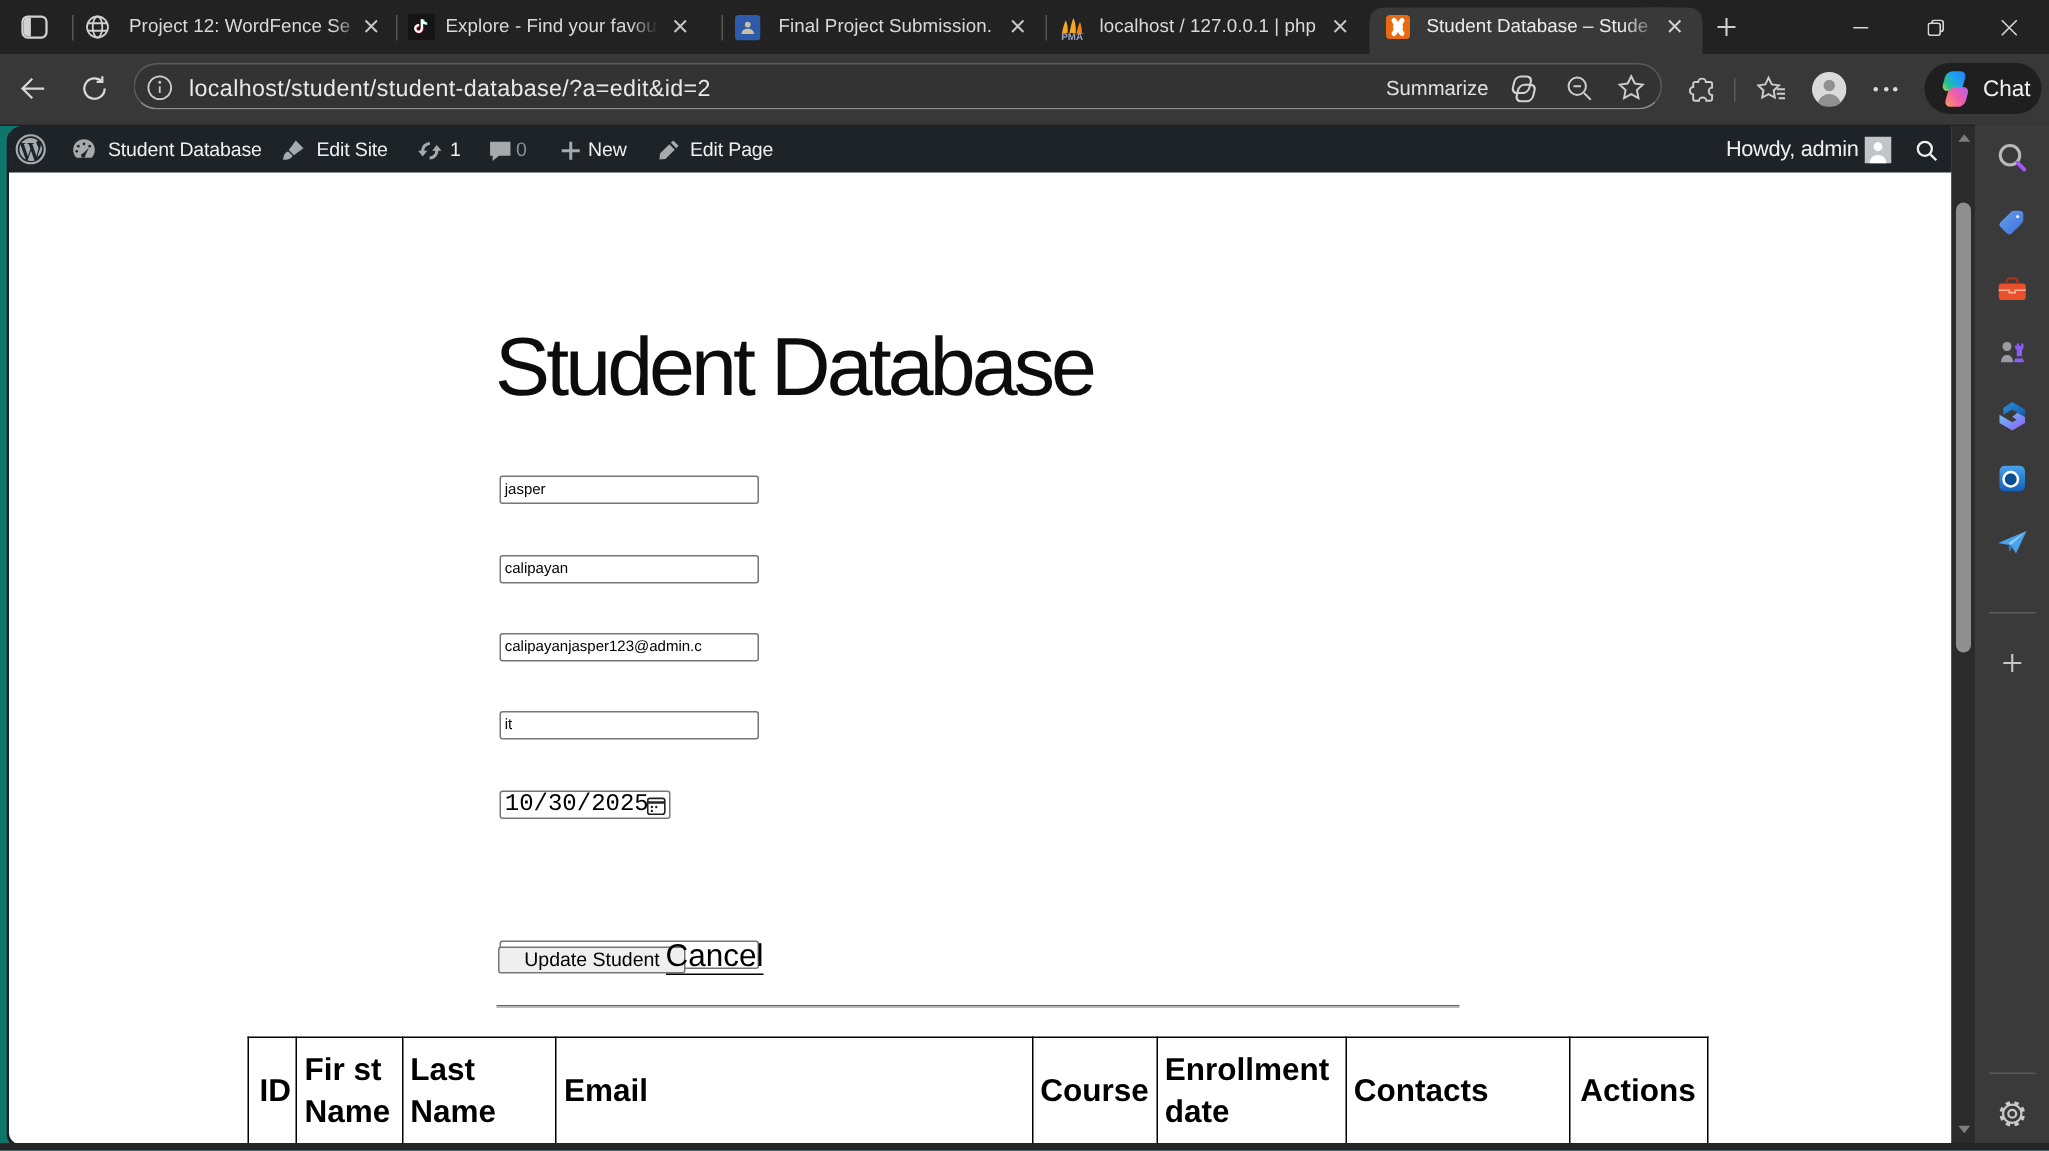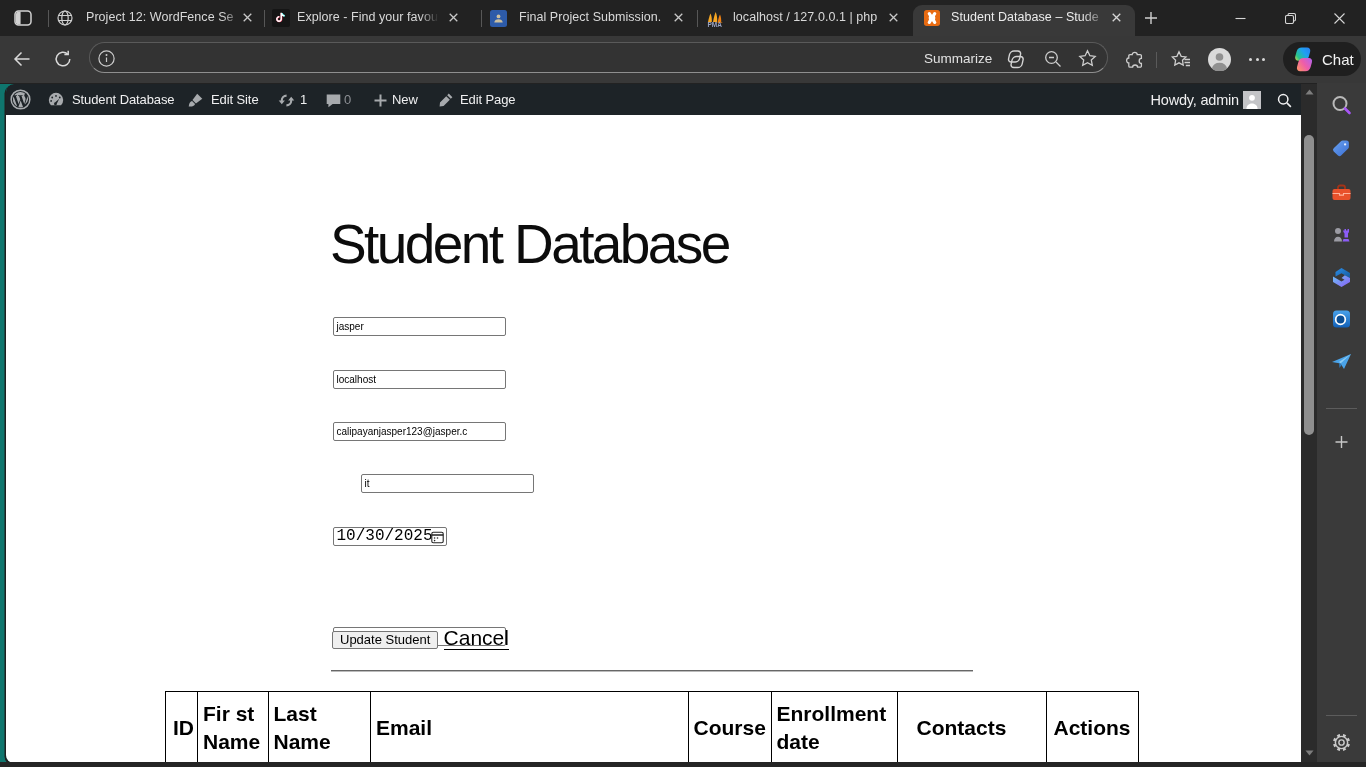--- a/index.html
+++ b/index.html
@@ -132,20 +132,21 @@
     <path d="M15.8 9 a6.8 6.8 0 1 1 -2 -4.8"></path>
     <path d="M14.2 0.8 L14.2 4.6 L10.4 4.6" fill="none"></path>
   </svg>
 
   <div id="omnibox"></div>
   <svg class="abs" style="left:98px; top:14px;" width="17" height="17" viewBox="0 0 17 17" fill="none" stroke="#cdcdcd" stroke-width="1.2">
     <circle cx="8.5" cy="8.5" r="7.6"></circle>
     <path d="M8.5 7.5 V12"></path>
       <circle cx="8.5" cy="4.9" r="0.4" fill="#cdcdcd"></circle>
   </svg>
+  <div class="abs" style="left:126px; top:14.5px; font-size:15.5px; letter-spacing:0.25px; color:#e8e8e8;">localhost/student/student-database/?a=edit&amp;id=2</div>
 
   <div class="abs" style="left:924px; top:15px; font-size:13.5px; color:#e2e2e2;">Summarize</div>
 
   <svg class="abs" style="left:1007px; top:13px;" width="21" height="21" viewBox="0 0 21 21" fill="none" stroke="#d4d4d4" stroke-width="1.4">
     <g transform="translate(2.8,0) skewX(-13)">
       <rect x="1" y="2" width="11" height="11" rx="3.6"></rect>
       <rect x="4.8" y="7.5" width="11" height="11" rx="3.6"></rect>
     </g>
   </svg>
 
@@ -256,35 +257,35 @@
       <path d="M3.4 18 c0-3.4 2.4-5.6 5.6-5.6 s5.6 2.2 5.6 5.6 Z" fill="#fff"></path>
     </svg>
     <svg class="abs" style="left:1270px; top:8px;" width="17" height="17" viewBox="0 0 20 20" fill="none" stroke="#f0f0f1" stroke-width="1.8">
       <circle cx="8.5" cy="8.5" r="5.5"></circle>
       <path d="M12.8 12.8 L17.5 17.5"></path>
     </svg>
   </div>
   <h1 class="pagetitle" style="left:324px;">Student Database</h1>
 
   <div class="tinput" style="top:233.3px;">jasper</div>
-  <div class="tinput" style="top:285.6px;">localhost</div>
-  <div class="tinput" style="top:337.9px;">calipayanjasper123@jasper.c</div>
-  <div class="tinput" style="top:390.2px;margin-left:28px;">it</div>
+  <div class="tinput" style="top:285.6px;">calipayan</div>
+  <div class="tinput" style="top:337.9px;">calipayanjasper123@admin.c</div>
+  <div class="tinput" style="top:390.2px;">it</div>
   <div class="tinput" style="top:442.5px; width:114px; font-family:'Liberation Mono',monospace; font-size:16px;">10/30/2025
     <svg class="abs" style="left:97px; top:3px;" width="13" height="13" viewBox="0 0 13 13" fill="none" stroke="#222" stroke-width="1.1">
       <rect x="0.8" y="1.2" width="11.4" height="10.6" rx="1.5"></rect>
       <path d="M0.8 4 H12.2" stroke-width="1.6"></path>
       <circle cx="3.6" cy="7" r="0.8" fill="#222" stroke="none"></circle>
           <circle cx="6.5" cy="7" r="0.8" fill="#222" stroke="none"></circle>
       <circle cx="3.6" cy="9.6" r="0.8" fill="#222" stroke="none"></circle>
     </svg>
   </div>
   <div class="tinput" style="top:494.8px;margin-top:48px;">09507549898</div>
 
-  <div class="abs" style="left:326.2px; top:547.2px; width:106px; height:18px; background:#efefef; border:1px solid #767676; border-radius:2px; font-size:13px; color:#000; text-align:center; line-height:16px;">Update Student</div>
+  <div class="abs" style="left:326.2px; top:547.2px; width:125px; height:18px; background:#efefef; border:1px solid #767676; border-radius:2px; font-size:13px; color:#000; text-align:center; line-height:16px;">Update Student</div>
   <div class="abs" style="left:437.6px; top:542px; font-size:21px; color:#000; border-bottom:1.5px solid #000; line-height:23px;">Cancel</div>
 
   <div class="abs" style="left:325px; top:586px; width:642px; height:0; border-top:2px groove #bbb;"></div>
 
   <table id="stable">
     <colgroup>
       <col style="width:32px">
           <col style="width:70.5px">
           <col style="width:102.5px">
           <col style="width:317.5px">
@@ -294,21 +295,21 @@
           <col style="width:92.5px">
     </colgroup>
     <tbody>
           <tr>
       <td style="padding-left:7px;">ID</td>
       <td>Fir st Name</td>
       <td>Last Name</td>
       <td>Email</td>
       <td>Course</td>
       <td>Enrollment date</td>
-      <td style="padding-left:19px;">Contacts</td>
+      <td style="padding-left:5px;">Contacts</td>
       <td style="padding-left:7px;margin-left:28px;">Actions</td>
     </tr>
   </tbody>
       </table>
 </div>
 
 <div id="scrollbar">
   <svg class="abs" style="left:4px; top:5px;" width="9" height="6" viewBox="0 0 9 6">
         <path d="M4.5 0.5 L8.5 5.5 H0.5 Z" fill="#7d7d7d"></path>
       </svg>

